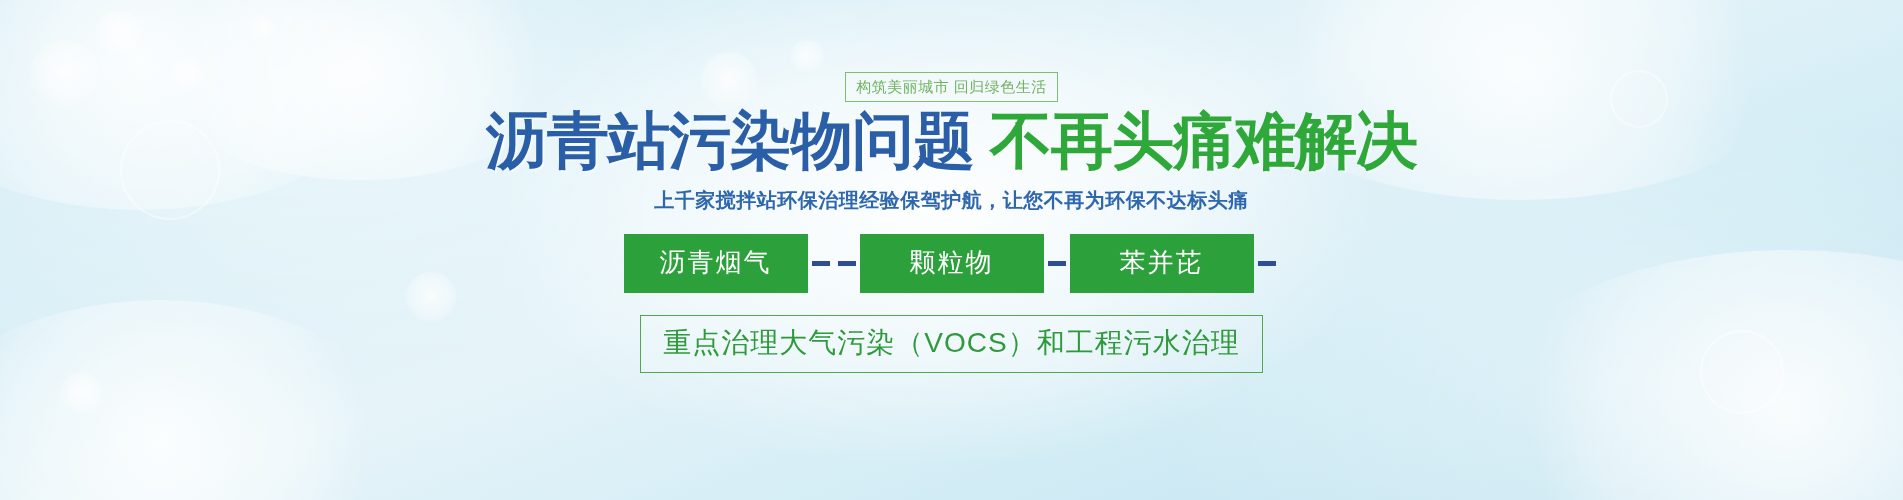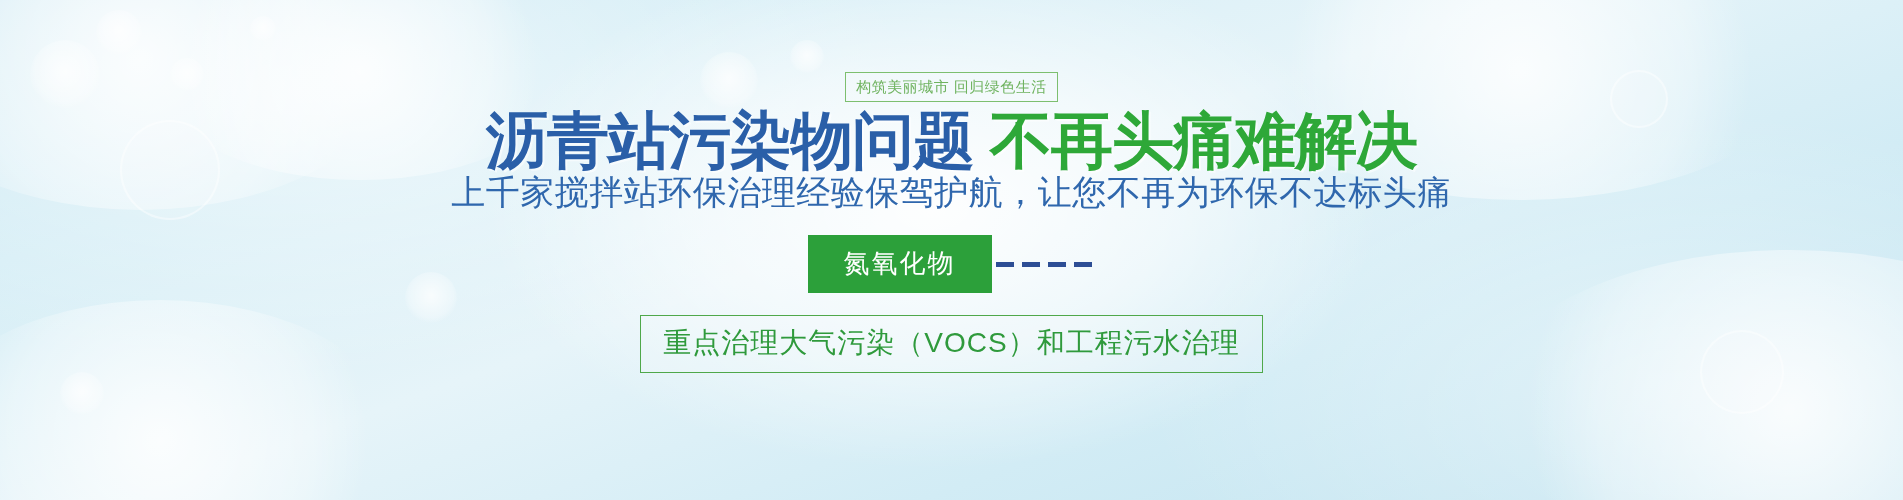--- a/index.html
+++ b/index.html
@@ -84,25 +84,27 @@
     text-shadow: 2px 2px 0 rgba(255,255,255,0.55);
   }
   .headline .green {
     color: #2ea838;
     text-shadow: 2px 2px 0 rgba(255,255,255,0.55);
     margin-left: 16px;
   }
 
   
   .subtitle {
-    font-size: 34px;
+    margin-top: 16px;
+    font-size: 20px;
     color: #2f67ad;
     letter-spacing: 0.5px;
     white-space: nowrap;
     line-height: 1.2;
+    font-weight: bold;
   }
 
   
   .chips {
     margin-top: 22px;
     display: flex;
     align-items: center;
   }
   .chip {
     background: #2ca03a;
@@ -171,23 +173,25 @@
 
     <div class="tagline">构筑美丽城市 回归绿色生活</div>
 
     <div class="headline">
       <span class="blue">沥青站污染物问题</span><span class="green">不再头痛难解决</span>
     </div>
 
     <div class="subtitle">上千家搅拌站环保治理经验保驾护航，让您不再为环保不达标头痛</div>
 
     <div class="chips">
-      <div class="chip">氮氧化物</div>
+      <div class="chip">沥青烟气</div>
       <div class="chip-sep"></div>
       <div class="chip-sep"></div>
+      <div class="chip">颗粒物</div>
       <div class="chip-sep"></div>
+      <div class="chip">苯并芘</div>
       <div class="chip-sep"></div>
     </div>
 
     <div class="note">重点治理大气污染（VOCS）和工程污水治理</div>
 
   </div>
 </div>
 
 </body></html>

